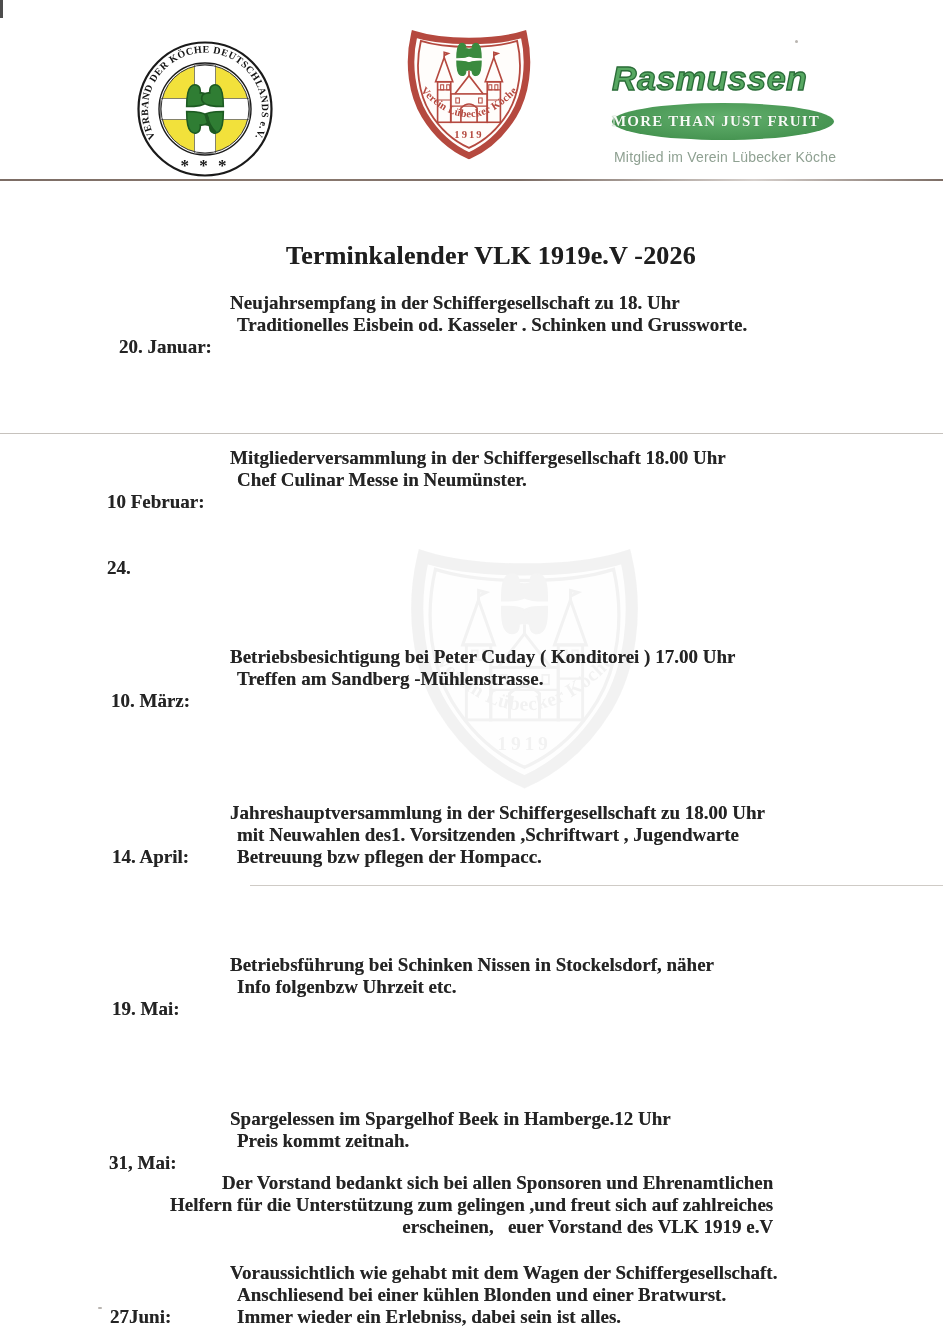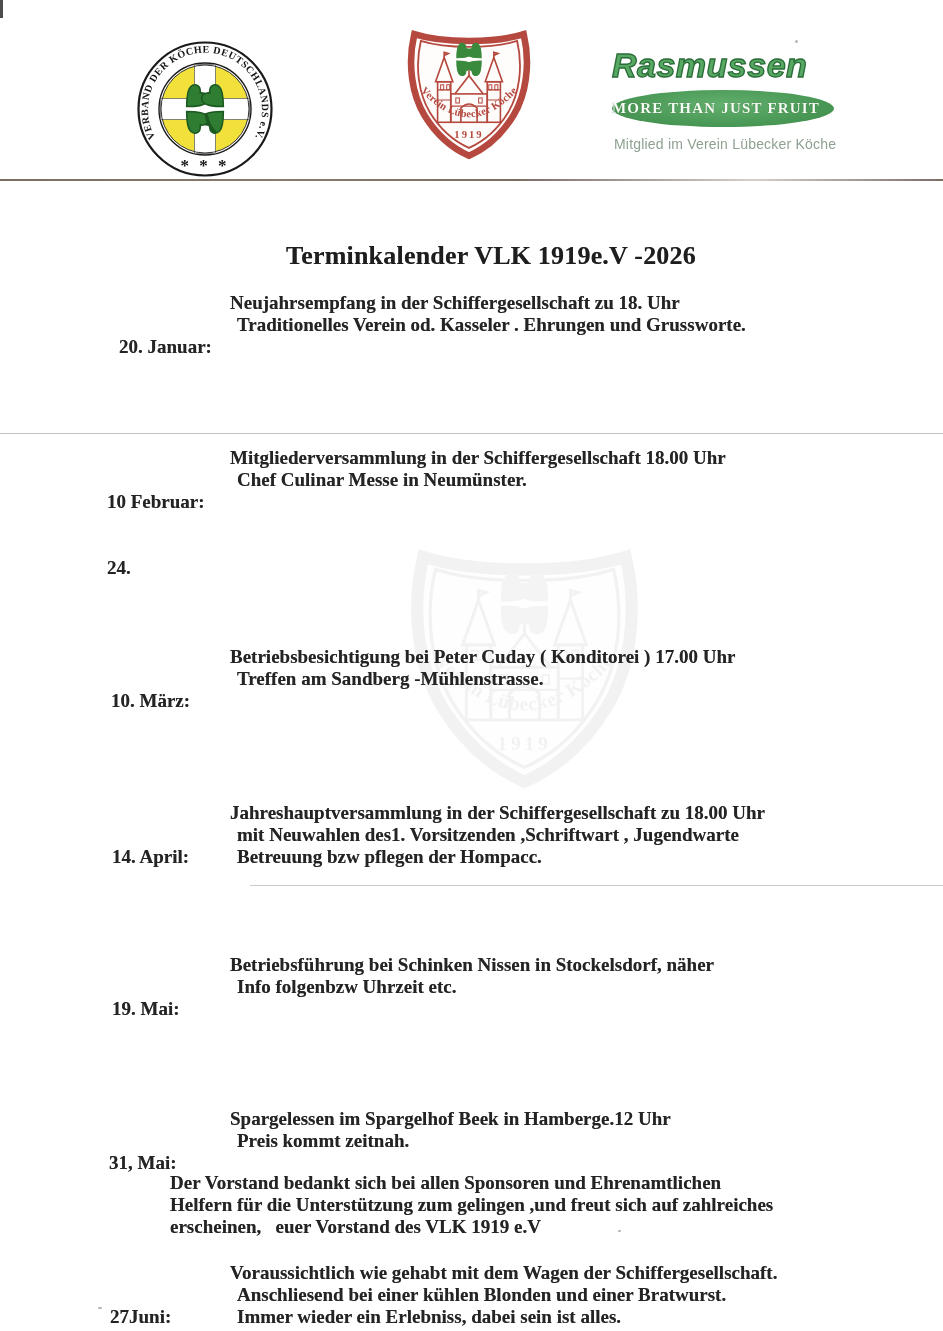--- a/index.html
+++ b/index.html
@@ -3,21 +3,21 @@
 <meta charset="utf-8">
 <style>
   html,body{margin:0;padding:0;}
   body{width:943px;height:1331px;background:#fdfdfc;overflow:hidden;
        font-family:"Liberation Serif","DejaVu Serif",serif;}
   .page{position:relative;width:943px;height:1331px;background:#ffffff;}
 
   
   .logo-vkd{position:absolute;left:136px;top:40px;}
   .logo-vlk{position:absolute;left:392px;top:24px;}
-  .logo-rasmussen{position:absolute;left:612px;top:46px;width:250px;}
+  .logo-rasmussen{position:absolute;left:612px;top:59px;width:250px;}
   .ras-brand{font-family:"Liberation Sans","DejaVu Sans",sans-serif;
       font-size:34px;font-weight:800;font-style:italic;letter-spacing:.5px;
       color:#57a862;-webkit-text-stroke:1.3px #2b6d39;
       text-shadow:0 0 1px #2b6d39;}
   .ras-oval{margin-top:5px;width:222px;height:37px;border-radius:50%;
       background:radial-gradient(ellipse at 50% 40%, #63b06e 0%, #479552 70%, #3d8a49 100%);
       display:flex;align-items:center;justify-content:flex-start;}
   .ras-oval span{color:#f6fbf4;font-weight:700;font-size:15px;letter-spacing:1.2px;
       font-family:"Liberation Serif",serif;text-shadow:0 0 1px #2c6b38;}
   .ras-member{margin-top:9px;padding-left:2px;
@@ -69,21 +69,21 @@
   .entry:nth-of-type(11){margin-bottom:28px}
   .entry:nth-of-type(12){margin-bottom:16px}
   .entry:nth-of-type(10) .content{margin-left:-6px}
   .entry:nth-of-type(11) .content{margin-left:-6px}
   .entry:nth-of-type(12) .line:nth-child(2){padding-left:14px}
   .entry:nth-of-type(13) .content{margin-left:5px}
   .entry:nth-of-type(13) .line:nth-child(2){padding-left:46px}
 
   .closing{position:absolute;left:170px;top:1172px;z-index:2;
       font-size:19px;font-weight:700;color:#242424;line-height:22px;
-      text-shadow:0 0 .6px rgba(30,30,30,.5);}
+      text-shadow:0 0 .6px rgba(30,30,30,.5);text-align:right;}
   .closing .line{white-space:pre;}
 
   
   .watermark{position:absolute;left:382px;top:538px;z-index:1;
       opacity:.075;filter:grayscale(1);}
   .scanline-a{position:absolute;left:0;top:433px;width:943px;height:1px;
       background:#c6c2bd;z-index:0;}
   .scanline-b{position:absolute;left:250px;top:885px;width:693px;height:1px;
       background:#cfcbc6;z-index:0;}
   .speck{position:absolute;background:#b9b5b0;border-radius:2px;z-index:3;}
@@ -181,21 +181,21 @@
   <div class="doc-title">Terminkalender VLK 1919e.V -2026</div>
 
   <div class="entries">
     <div class="entry">
       <div class="date">
         <div class="date-main">20. Januar:</div>
         
       </div>
       <div class="content">
           <div class="line">Neujahrsempfang in der Schiffergesellschaft zu 18. Uhr</div>
-          <div class="line">Traditionelles Verein od. Kasseler . Ehrungen und Grussworte.</div>
+          <div class="line">Traditionelles Eisbein od. Kasseler . Schinken und Grussworte.</div>
         </div>
     </div>
 
     <div class="entry">
       <div class="date">
         <div class="date-main">10 Februar:</div>
         <div class="date-sub">24.</div>
       </div>
       <div class="content">
           <div class="line">Mitgliederversammlung in der Schiffergesellschaft 18.00 Uhr</div>

